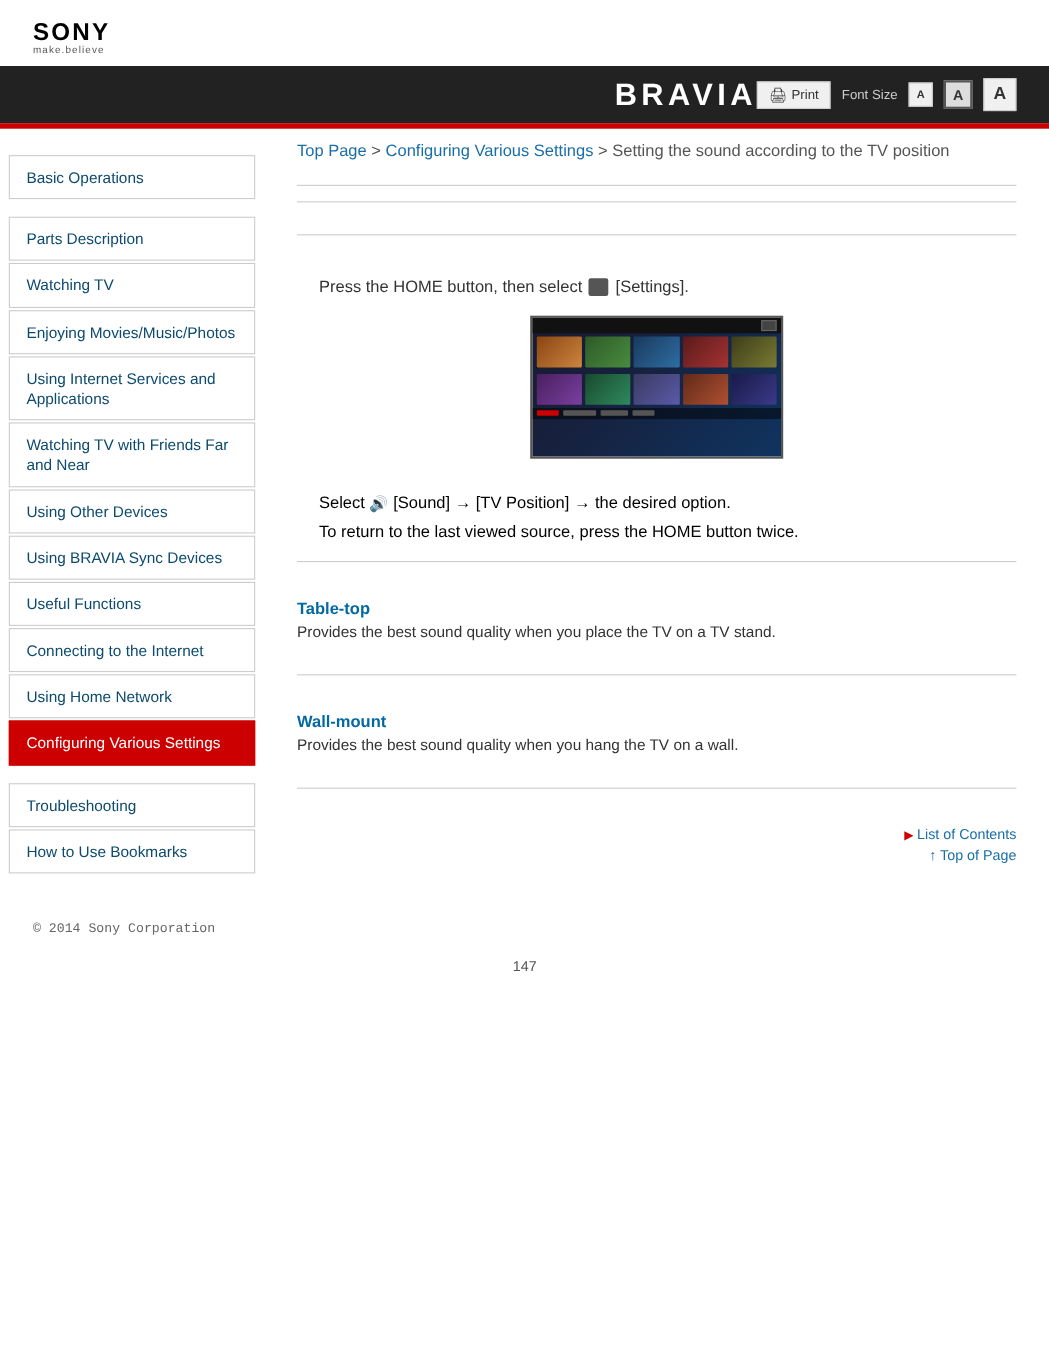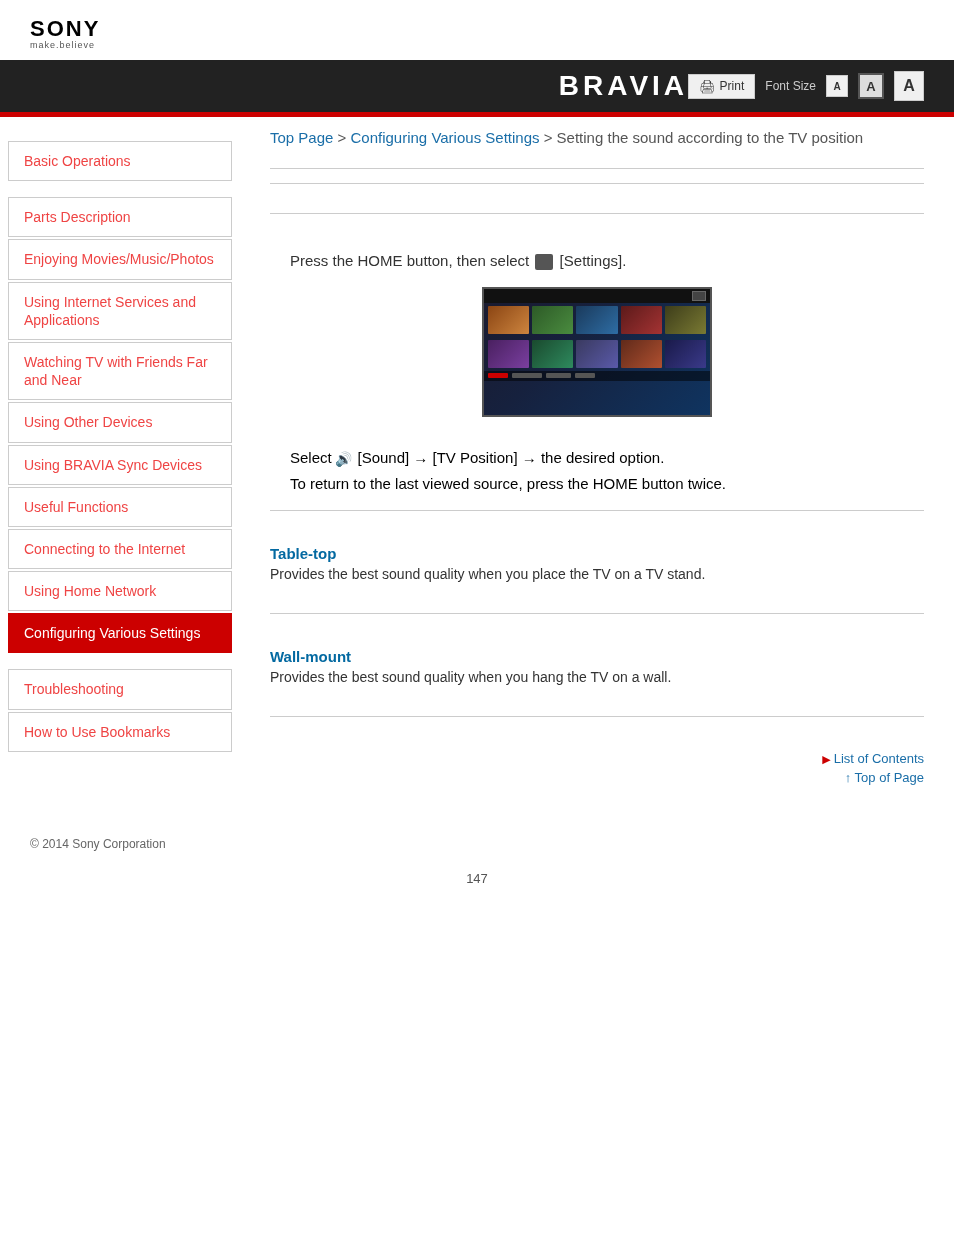--- a/index.html
+++ b/index.html
@@ -98,21 +98,21 @@
       padding: 10px 0;
       border-right: none;
     }
     .sidebar-item {
       display: block;
       padding: 10px 15px;
       border: 1px solid #ccc;
       margin: 2px 8px;
       cursor: pointer;
       font-size: 14px;
-      color: #ef4444;
+      color: #0c4a6e;
       background: #fff;
       line-height: 1.3;
     }
     .sidebar-item.active {
       background: #cc0000;
       color: #fff;
       border-color: #cc0000;
     }
     .sidebar-divider {
       height: 12px;
@@ -252,20 +252,21 @@
       margin-bottom: 4px;
     }
 
     .copyright-bar {
       display: flex;
       justify-content: space-between;
       align-items: flex-start;
       padding: 10px 30px 10px 30px;
       font-size: 12px;
       color: #666;
+      font-family: Liberation Mono, monospace;
     }
 
     .page-number {
       text-align: center;
       padding: 10px 0;
       color: #555;
       font-size: 13px;
     }
 
     
@@ -299,20 +300,23 @@
 <div class="main-layout">
 
   <nav class="sidebar">
     <div class="sidebar-divider"></div>
     <div class="sidebar-item">
       <span>Basic Operations</span>
     </div>
     <div class="sidebar-divider"></div>
     <div class="sidebar-item">
       <span>Parts Description</span>
+    </div>
+    <div class="sidebar-item">
+      <span>Watching TV</span>
     </div>
     <div class="sidebar-item">
       <span>Enjoying Movies/Music/Photos</span>
     </div>
     <div class="sidebar-item">
       <span>Using Internet Services and Applications</span>
     </div>
     <div class="sidebar-item">
       <span>Watching TV with Friends Far and Near</span>
     </div>

